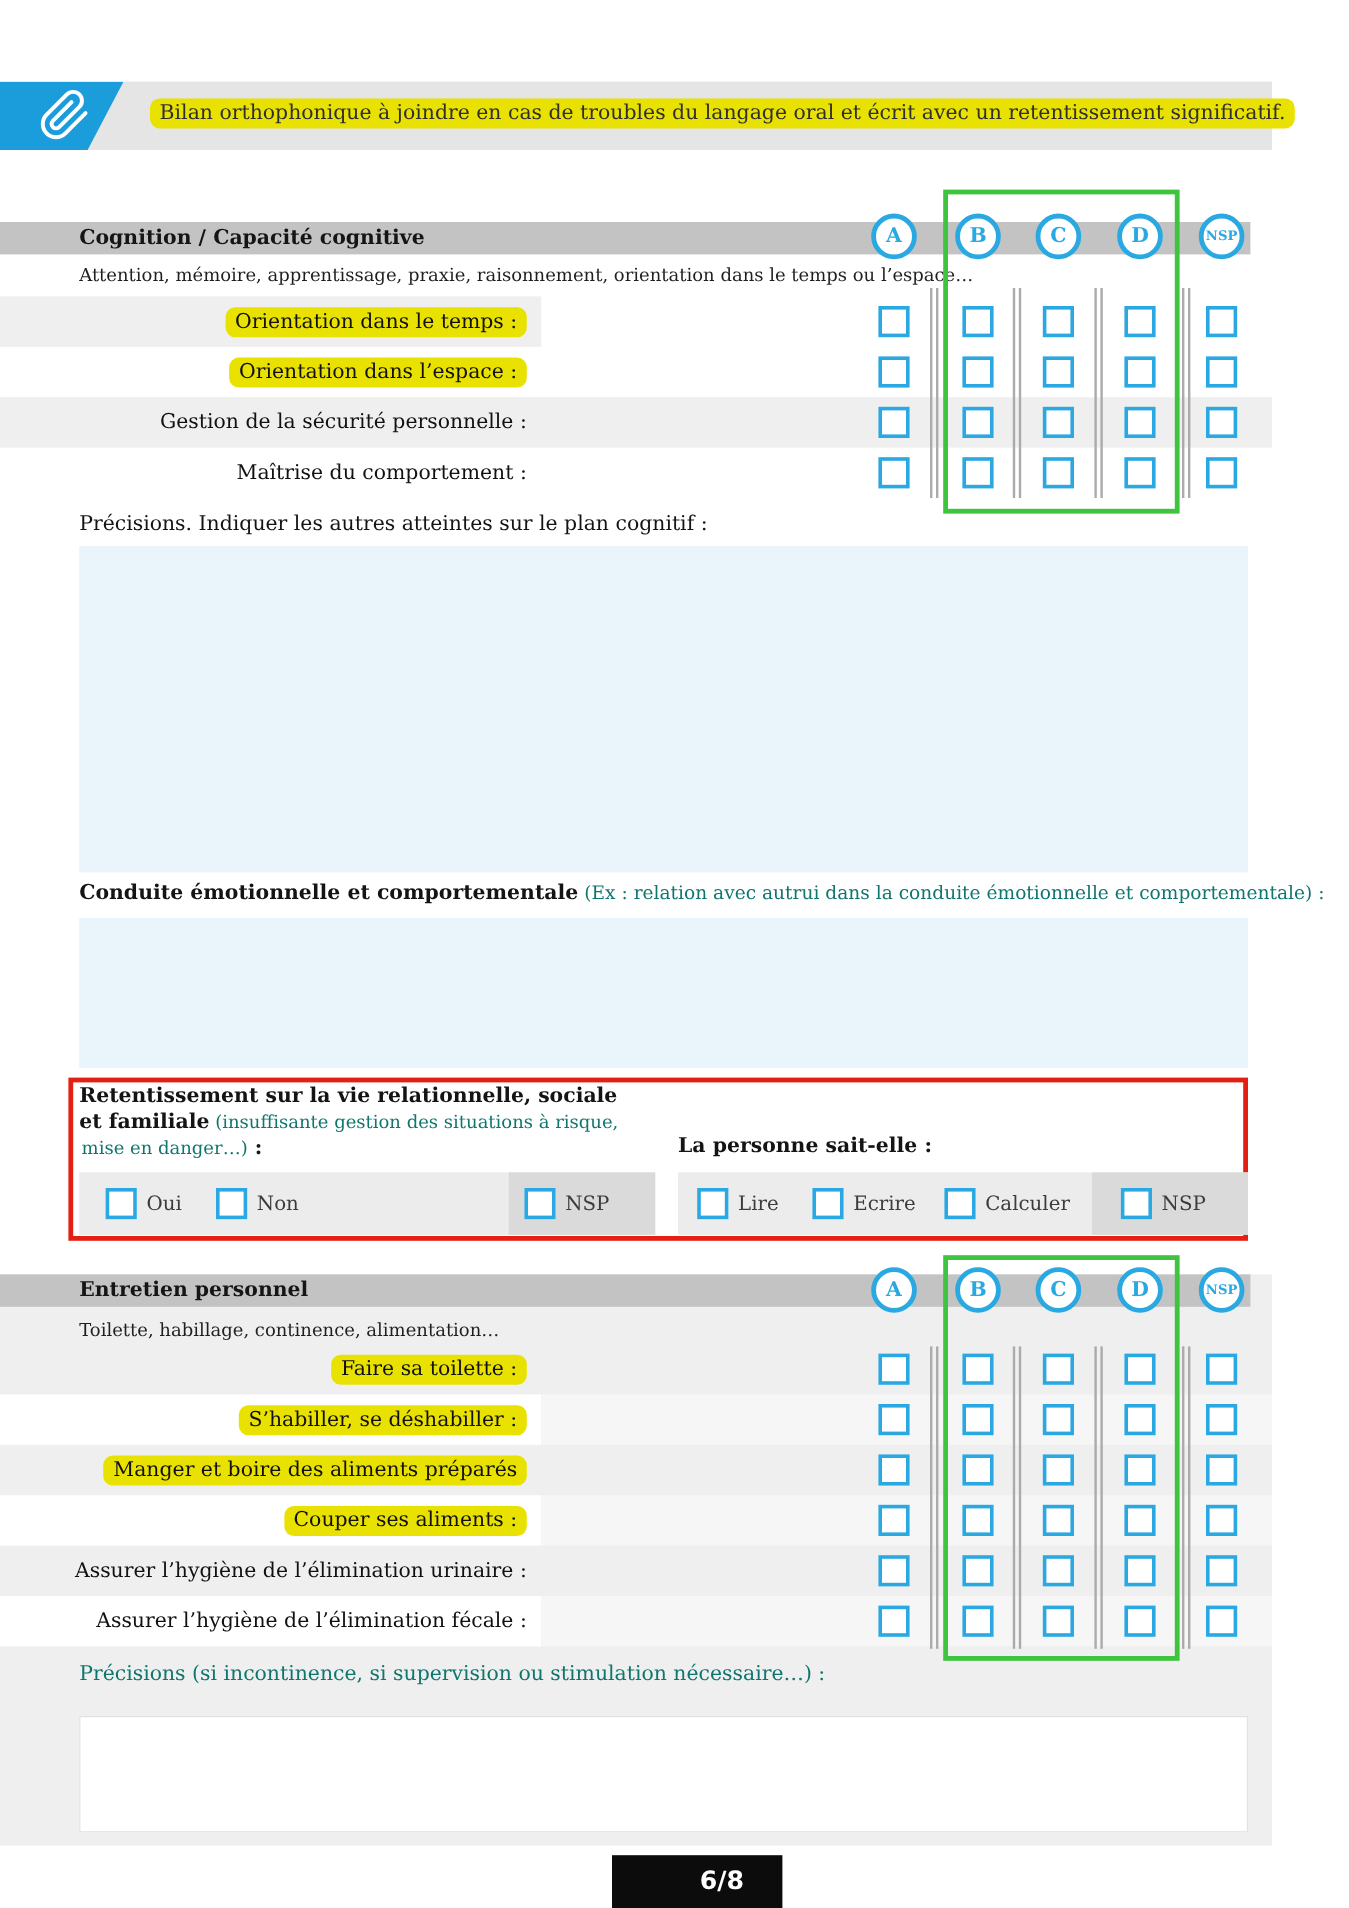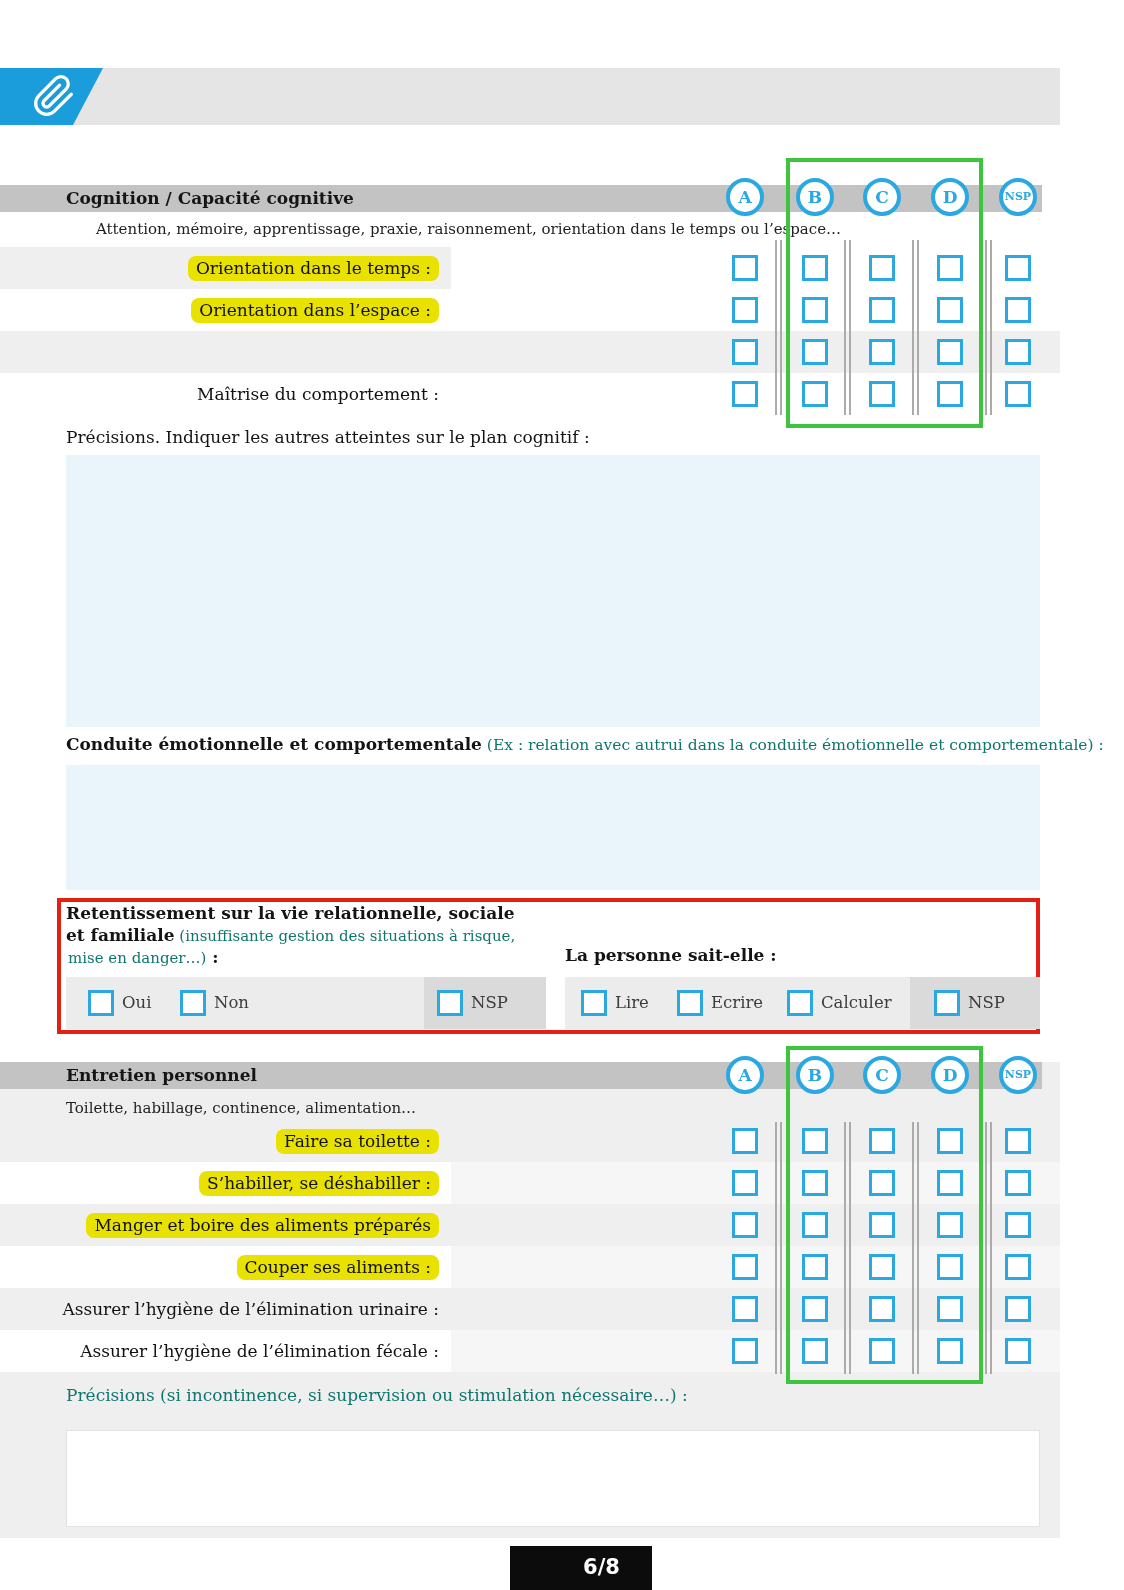--- a/index.html
+++ b/index.html
@@ -72,31 +72,34 @@
 <div class="page">
 
   <div class="abs banner-bg"></div>
   <div class="abs banner-blue">
     <span class="abs" style="left:32px;top:6px;">
       <svg width="44" height="44" viewBox="0 0 24 24">
         <path d="M21.44 11.05l-9.19 9.19a6 6 0 0 1-8.49-8.49l9.19-9.19a4 4 0 0 1 5.66 5.66l-9.2 9.19a2 2 0 0 1-2.83-2.83l8.49-8.48" fill="none" stroke="#ffffff" stroke-width="1.8" stroke-linecap="round" stroke-linejoin="round"></path>
       </svg>
     </span>
   </div>
+  <div class="abs banner-text">
+    <span class="hl">Bilan orthophonique à joindre en cas de troubles du langage oral et écrit avec un retentissement significatif.</span>
+  </div>
 
   <div class="abs secbar" style="top:185px;">
     <div class="abs sectitle">Cognition / Capacité cognitive</div>
   </div>
   <div class="circle" style="left:726px;top:178px;">A</div>
   <div class="circle" style="left:796px;top:178px;">B</div>
   <div class="circle" style="left:863px;top:178px;">C</div>
   <div class="circle" style="left:931px;top:178px;">D</div>
   <div class="circle nsp" style="left:999px;top:178px;">NSP</div>
 
-  <div class="abs hint" style="top:220px;margin-left:30px;">Attention, mémoire, apprentissage, praxie, raisonnement, orientation dans le temps ou l’espace…</div>
+  <div class="abs hint" style="top:220px;">Attention, mémoire, apprentissage, praxie, raisonnement, orientation dans le temps ou l’espace…</div>
 
   <div class="stripe" style="left:0;top:247px;width:451px;height:42px;background:#efefef;"></div>
   <div class="stripe" style="left:0;top:331px;width:1060px;height:42px;background:#efefef;"></div>
 
   <div class="sep" style="left:775px;top:240px;height:175px;"></div>
   <div class="sep" style="left:844px;top:240px;height:175px;"></div>
   <div class="sep" style="left:912px;top:240px;height:175px;"></div>
   <div class="sep" style="left:985px;top:240px;height:175px;"></div>
 
   <div class="abs grid-row" style="top:247px;">
@@ -109,20 +112,21 @@
   </div>
   <div class="abs grid-row" style="top:289px;">
     <div class="rowlabel"><span class="hl">Orientation dans l’espace :</span></div>
     <span class="cbx col-a"></span>
     <span class="cbx col-b"></span>
     <span class="cbx col-c"></span>
     <span class="cbx col-d"></span>
     <span class="cbx col-n"></span>
   </div>
   <div class="abs grid-row" style="top:331px;">
+    <div class="rowlabel"><span>Gestion de la sécurité personnelle :</span></div>
     <span class="cbx col-a"></span>
     <span class="cbx col-b"></span>
     <span class="cbx col-c"></span>
     <span class="cbx col-d"></span>
     <span class="cbx col-n"></span>
   </div>
   <div class="abs grid-row" style="top:373px;">
     <div class="rowlabel"><span>Maîtrise du comportement :</span></div>
     <span class="cbx col-a"></span>
     <span class="cbx col-b"></span>

